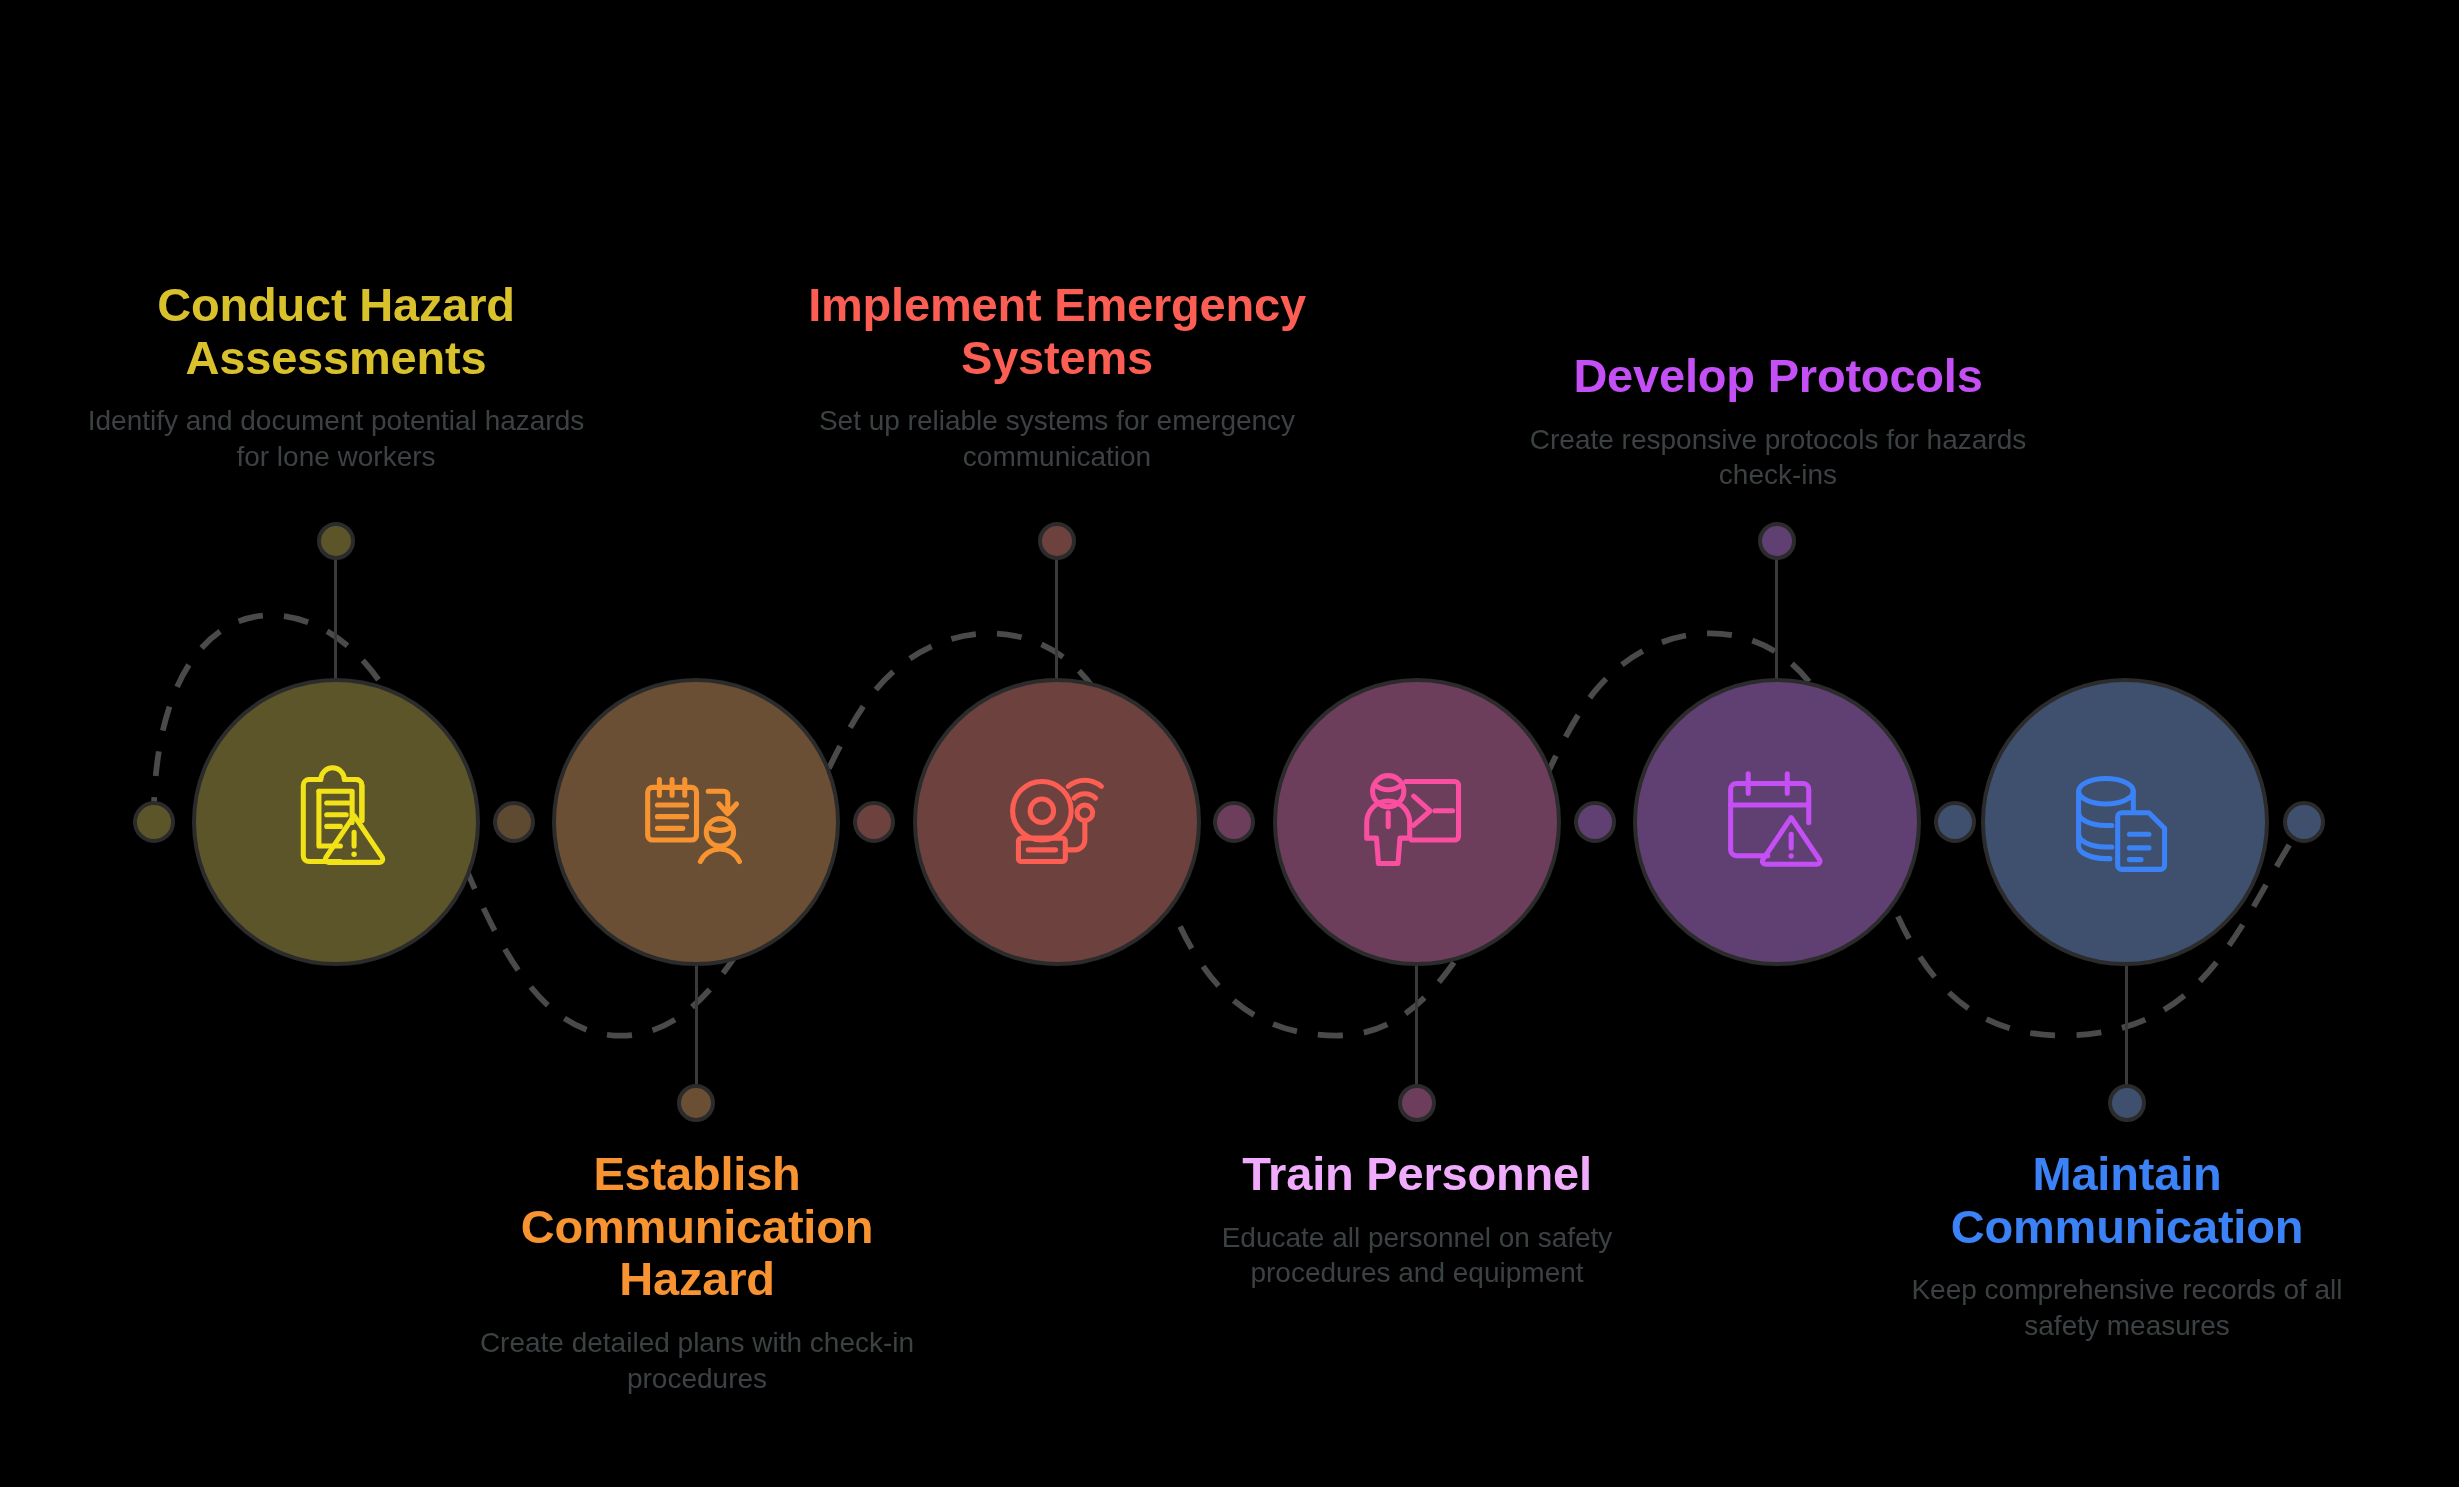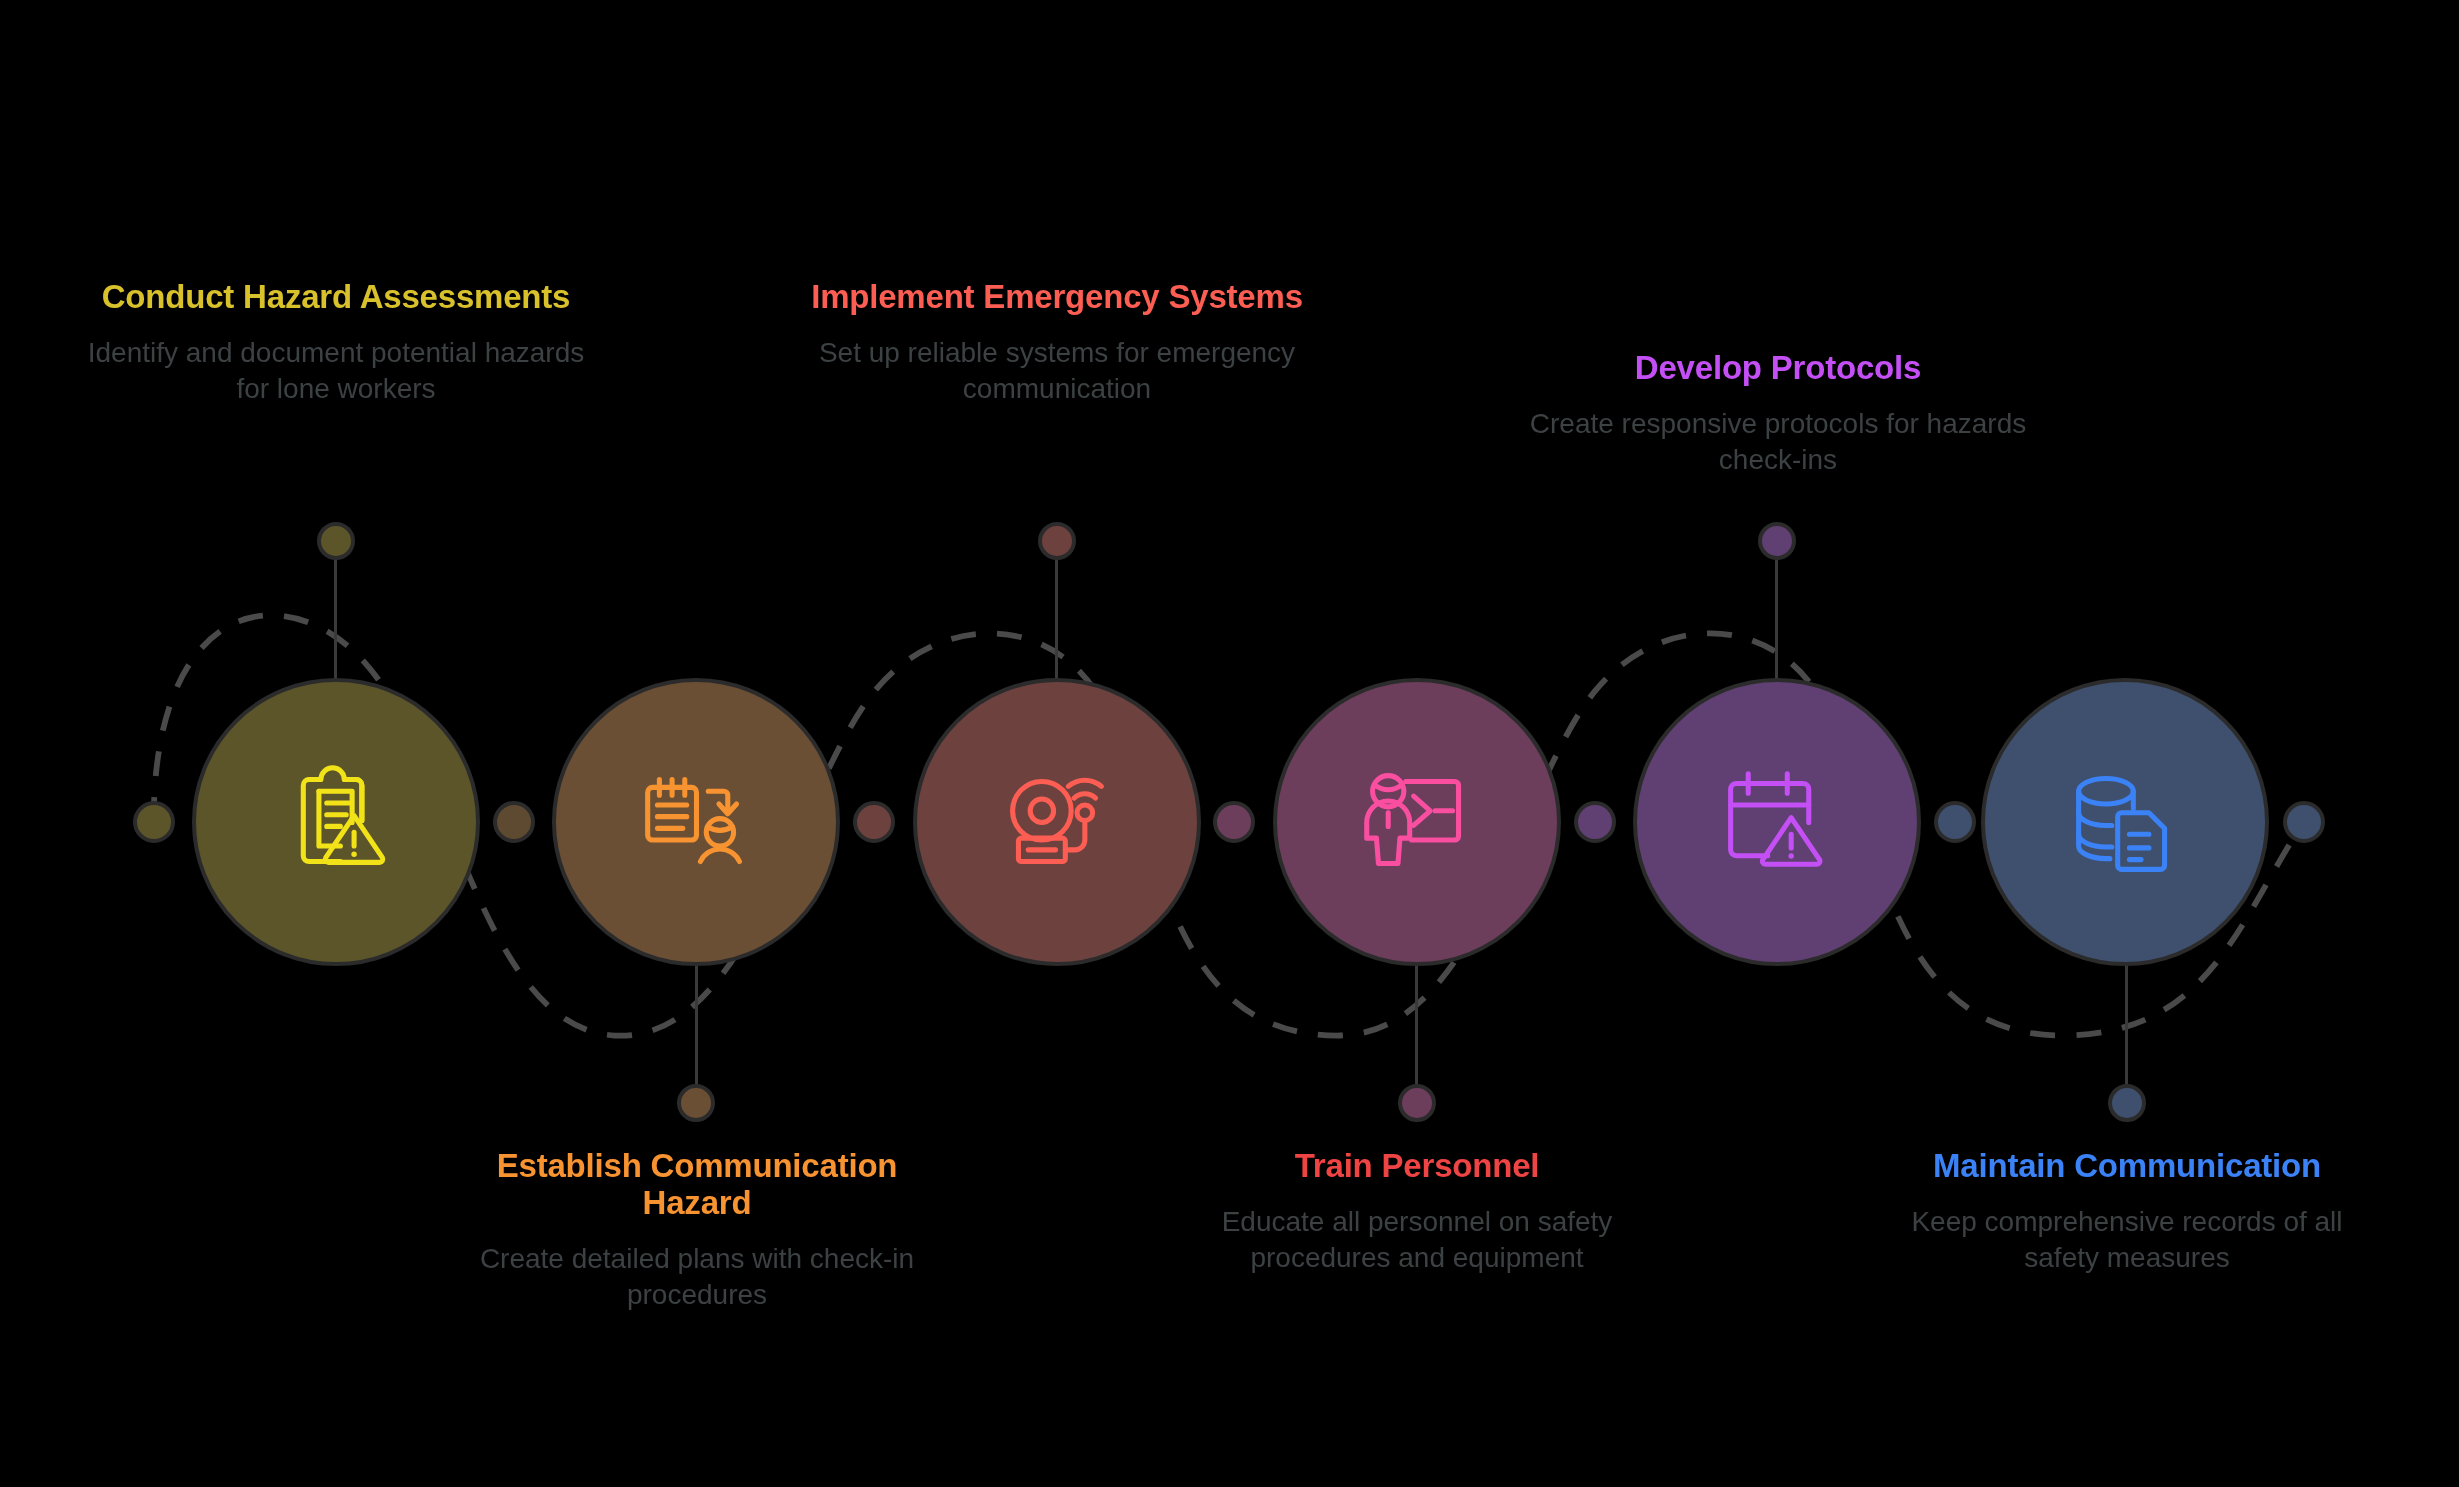--- a/index.html
+++ b/index.html
@@ -12,21 +12,21 @@
         display:flex;align-items:center;justify-content:center;}
   .node svg{width:125px;height:125px;display:block;}
 
   .cdot{position:absolute;width:42px;height:42px;border-radius:50%;
         border:4.8px solid #2b2b2b;box-sizing:border-box;}
   .sdot{position:absolute;width:38px;height:38px;border-radius:50%;
         border:4.8px solid #2b2b2b;box-sizing:border-box;}
   .stem{position:absolute;width:2.9px;background:#3a3a3a;}
 
   .caption{position:absolute;width:500px;text-align:center;}
-  .caption .ttl{font-weight:bold;font-size:33px;line-height:1.12;letter-spacing:-0.2px;}
+  .caption .ttl{font-weight:bold;font-size:47px;line-height:1.12;letter-spacing:-0.2px;}
   .caption .sub{margin-top:19px;font-size:28px;line-height:1.28;color:#3c4143;}
 </style>
 </head>
 <body>
 
 <div id="stage">
 
   <svg id="wave" viewBox="0 0 2560 1548">
     <path d="M 160 856
              C 160 620, 300 600, 380 690
@@ -146,21 +146,21 @@
     <div class="ttl" style="color:#f79331;">Establish Communication Hazard</div>
     <div class="sub">Create detailed plans with check-in procedures</div>
   </div>
 
   <div class="caption" style="left:807px;top:279px;">
     <div class="ttl" style="color:#fd5e53;">Implement Emergency Systems</div>
     <div class="sub">Set up reliable systems for emergency communication</div>
   </div>
 
   <div class="caption" style="left:1167px;top:1148px;">
-    <div class="ttl" style="color:#ef4444;">Train Personnel</div>
+    <div class="ttl" style="color:#f0abfc;">Train Personnel</div>
     <div class="sub">Educate all personnel on safety procedures and equipment</div>
   </div>
 
   <div class="caption" style="left:1528px;top:330px;">
     <div class="ttl" style="color:#c44ff5;margin-top:20px;">Develop Protocols</div>
     <div class="sub">Create responsive protocols for hazards check-ins</div>
   </div>
 
   <div class="caption" style="left:1877px;top:1148px;">
     <div class="ttl" style="color:#3b82f6;">Maintain Communication</div>

